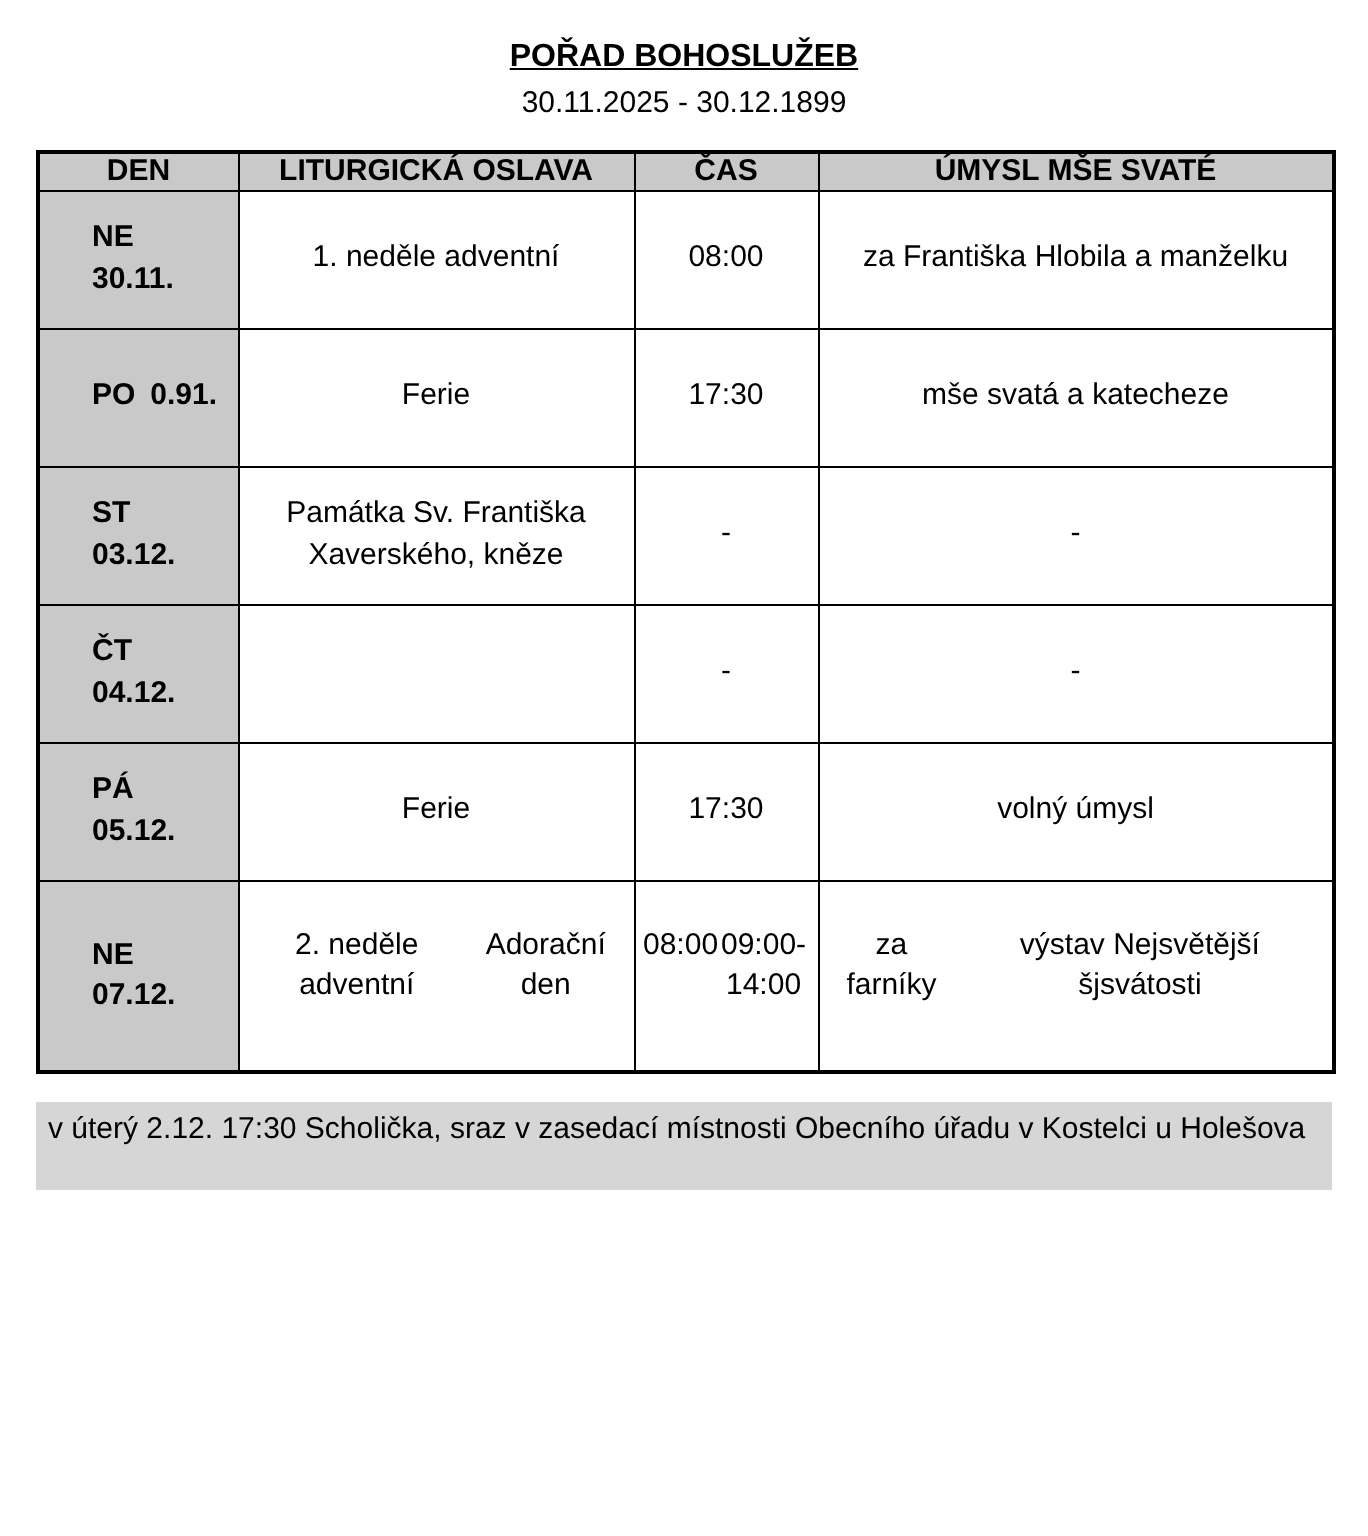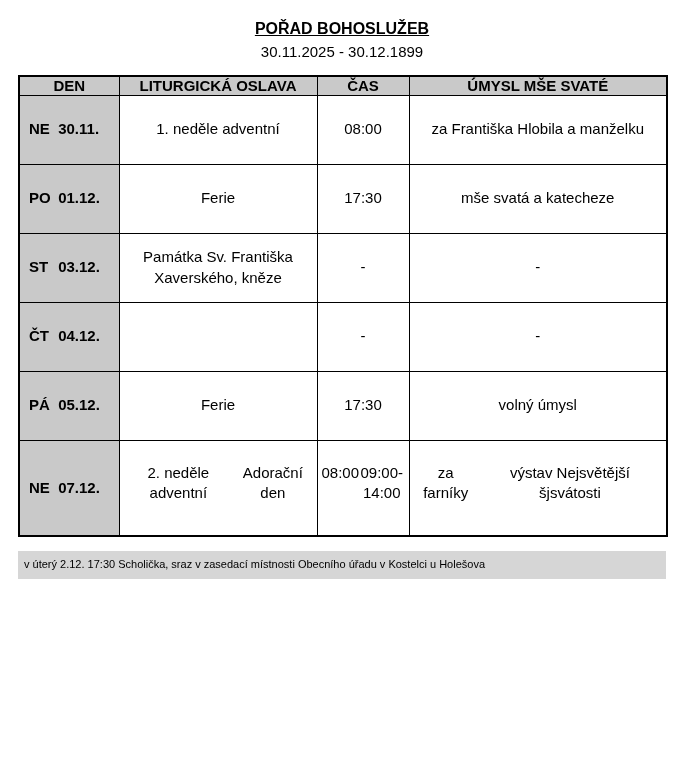--- a/index.html
+++ b/index.html
@@ -43,43 +43,43 @@
   .schedule td {
     text-align: center;
     vertical-align: middle;
     line-height: 1.35;
     padding: 2px 4px;
   }
   .schedule td.den {
     background: var(--gray);
     font-weight: bold;
     text-align: left;
-    padding-left: 9px;
+    padding-left: 26px;
   }
   .schedule td.den .day { display: inline-block; min-width: 25px; }
   .col-den   { width: 100px; }
   .col-oslava{ width: 198px; }
   .col-cas   { width: 92px;  }
   .col-umysl { width: 258px; }
 
   .row-tall td { padding: 0 4px; }
   .stack {
     display: flex; flex-direction: row;
     justify-content: space-between;
     height: 94px;
     padding: 22px 0 6px 0;
   }
 
   .footer-note {
     margin: 14px 18px 0 18px;
     width: 648px;
     background: var(--note-gray);
-    font-size: 11px;
+    font-size: 15px;
     line-height: 21px;
-    padding: 3px 6px 4px 6px;
+    padding: 3px 6px 20px 6px;
   }
 </style>
 </head>
 <body>
 
 <div>
 
   <div class="doc-header">
     <div class="doc-title">POŘAD BOHOSLUŽEB</div>
     <div class="doc-daterange">30.11.2025 - 30.12.1899</div>
@@ -106,21 +106,21 @@
           <span class="day">NE</span>
           <span>30.11.</span>
         </td>
         <td>1. neděle adventní</td>
         <td>08:00</td>
         <td>za Františka Hlobila a manželku</td>
       </tr>
       <tr>
         <td class="den">
           <span class="day">PO</span>
-          <span>01.12.</span>
+          <span>0.91.</span>
         </td>
         <td>Ferie</td>
         <td>17:30</td>
         <td>mše svatá a katecheze</td>
       </tr>
       <tr>
         <td class="den">
           <span class="day">ST</span>
           <span>03.12.</span>
         </td>

